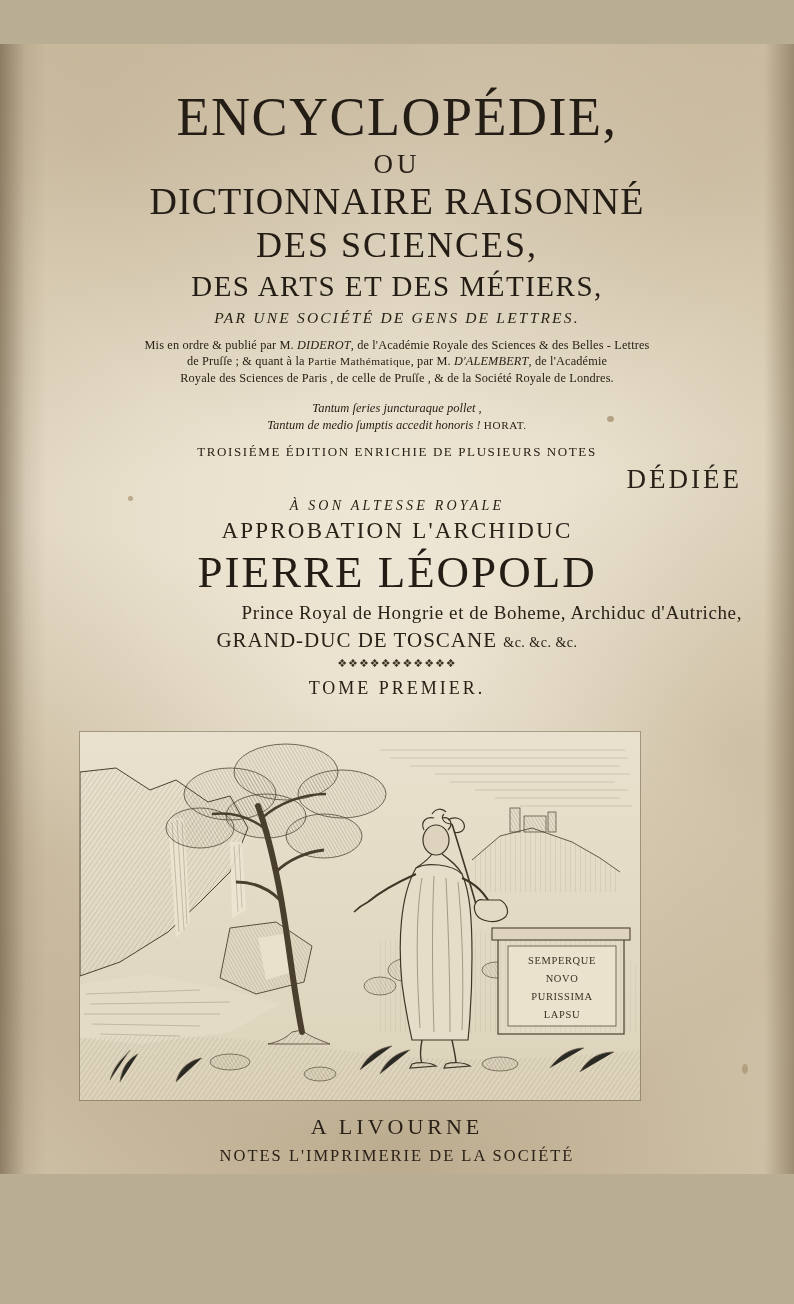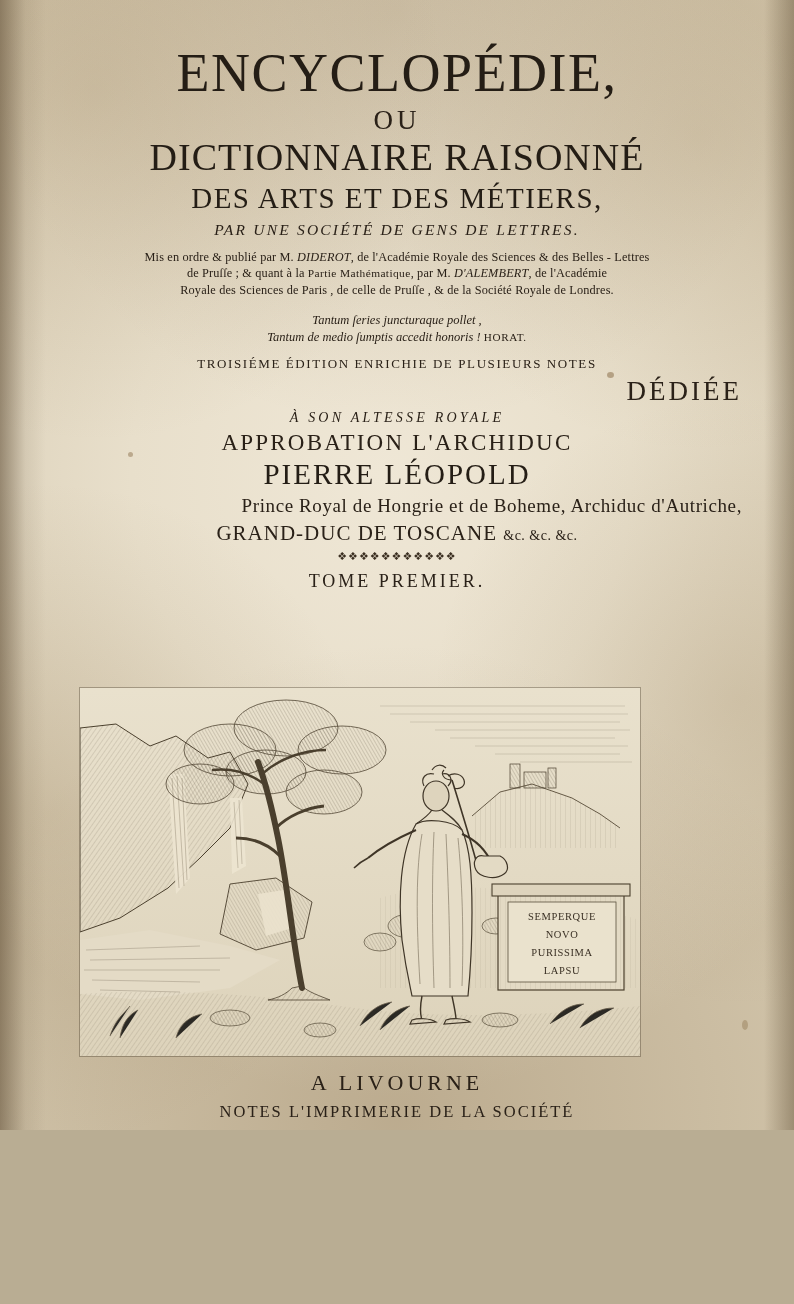--- a/index.html
+++ b/index.html
@@ -13,20 +13,21 @@
     font-family: "Liberation Serif", serif;
     overflow: hidden;
   }
   #page {
     position: relative;
     width: 794px;
     height: 1130px;
     background:
       radial-gradient(ellipse 70% 55% at 48% 42%, #efe7d6 0%, #e8dfcb 45%, #ded3bc 75%, #d2c5ab 100%);
     overflow: hidden;
+    margin-top: 44px;
   }
   
   #page::before {
     content: "";
     position: absolute;
     inset: 0;
     background:
       radial-gradient(circle at 12% 8%, rgba(150,125,85,.22), rgba(150,125,85,0) 28%),
       radial-gradient(circle at 88% 12%, rgba(150,125,85,.18), rgba(150,125,85,0) 26%),
       radial-gradient(circle at 93% 62%, rgba(140,115,75,.20), rgba(140,115,75,0) 30%),
@@ -143,21 +144,21 @@
     font-style: italic;
     letter-spacing: 3.2px;
     margin: 3px 0 4px 0;
   }
   .t-monseigneur {
     font-size: 23px;
     letter-spacing: 2.2px;
     margin: 2px 0 2px 0;
   }
   .t-pierre {
-    font-size: 29px;
+    font-size: 45px;
     letter-spacing: 2px;
     margin: 2px 0 2px 0;
     color: #241d15;
   }
   .t-prince {
     font-size: 19px;
     letter-spacing: .6px;
     margin: 4px 0 2px 0;
     text-align: right;
   }
@@ -247,20 +248,21 @@
   <div class="spot" style="left:607px; top:372px; width:7px; height:6px; background:rgba(120,88,48,.45);"></div>
   <div class="spot" style="left:128px; top:452px; width:5px; height:5px; background:rgba(120,88,48,.40);"></div>
   <div class="spot" style="left:742px; top:1020px; width:6px; height:10px; background:rgba(120,88,48,.30);"></div>
   <div class="spot" style="left:300px; top:1232px; width:9px; height:5px; background:rgba(120,88,48,.25);"></div>
 
   <div id="content">
 
     <h1 class="t-title">ENCYCLOPÉDIE,</h1>
     <div class="t-ou">OU</div>
     <div class="t-line2">DICTIONNAIRE RAISONNÉ</div>
+    <div class="t-line3">DES SCIENCES,</div>
     <div class="t-line4">DES ARTS ET DES MÉTIERS,</div>
     <div class="t-soc">PAR UNE SOCIÉTÉ DE GENS DE LETTRES.</div>
 
     <div class="t-credit">
       <span>Mis en ordre &amp; publié par M. </span><i>DIDEROT</i><span>, de l'Académie Royale des Sciences &amp; des Belles - Lettres</span><br>
       <span>de Pruſſe ; &amp; quant à la </span><span class="sc">Partie Mathématique</span><span>, par M. </span><i>D'ALEMBERT</i><span>, de l'Académie</span><br>
       <span>Royale des Sciences de Paris , de celle de Pruſſe , &amp; de la Société Royale de Londres.</span>
     </div>
 
     <div class="t-motto">

